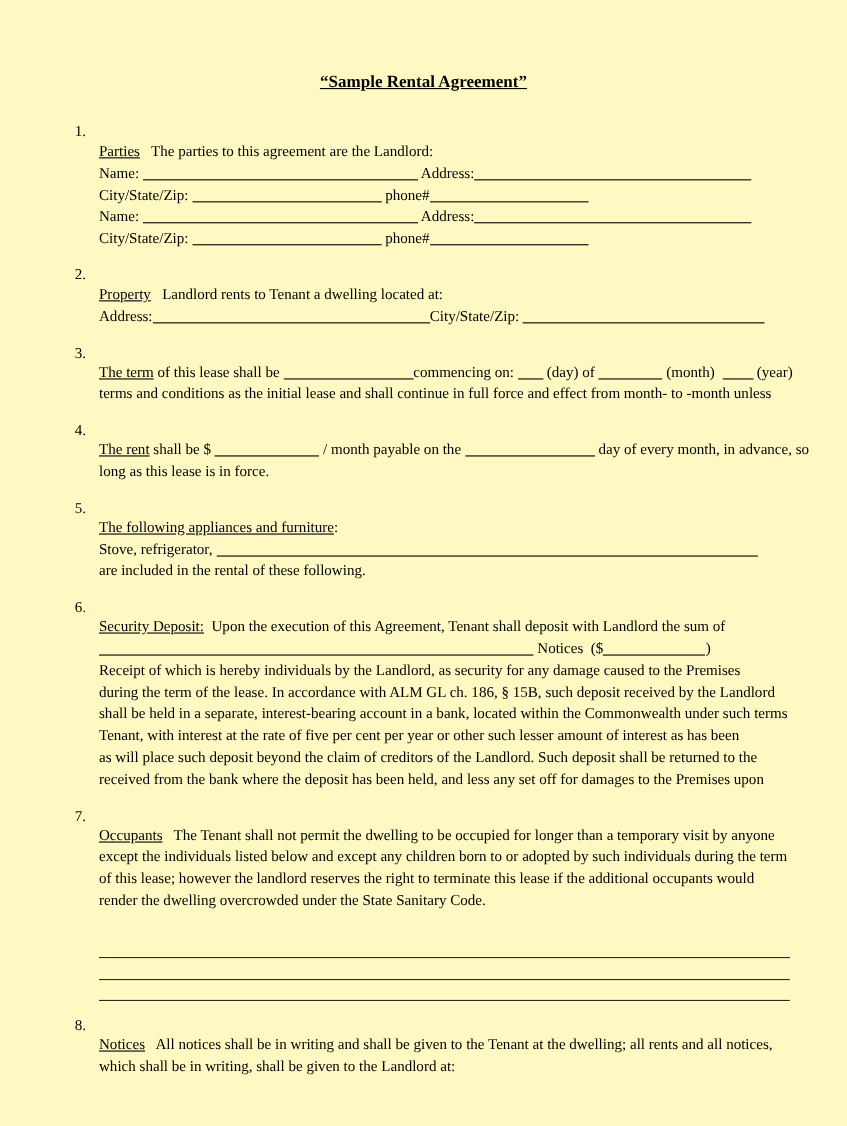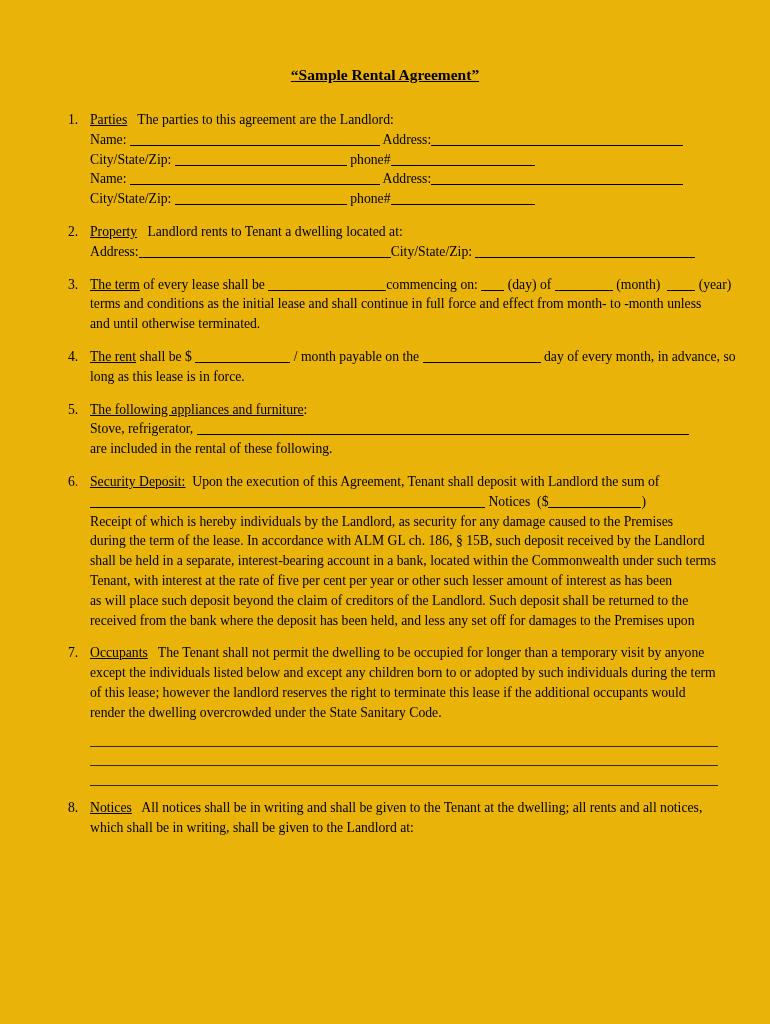--- a/index.html
+++ b/index.html
@@ -1,18 +1,18 @@
 <!DOCTYPE html>
 <html><head>
 <meta charset="utf-8">
 <style>
   html, body { margin: 0; padding: 0; background: #e8e8e8; }
   .page {
     width: 770px; height: 1024px;
-    background: #eab308;
+    background: #fef9c3;
     margin: 0 auto;
     font-family: "Liberation Serif", "DejaVu Serif", serif;
     font-size: 13.7px;
     color: #000000;
     overflow: hidden;
     box-sizing: border-box;
   }
   .title-row {
     padding-top: 66px;
     text-align: center;
@@ -25,21 +25,21 @@
   .content {
     margin-top: 26px;
     padding-left: 68px;
     padding-right: 36px;
   }
   .section { display: flex; margin-top: 13px; }
   .section:first-child { margin-top: 0; }
   .section.blanks { margin-top: 8px; }
   .section.blanks + .section { margin-top: 8px; }
   .num { width: 22px; flex: none; line-height: 19.8px; }
-  .body-col { flex: 1; min-width: 0; }
+  .body-col { flex: 1; min-width: 0; margin-top: 18px; }
   .line {
     height: 19.8px;
     line-height: 19.8px;
     white-space: pre;
     overflow: visible;
   }
   .uh { text-decoration: underline; }
   .red { color: #cc0000; }
   .blank {
     display: inline-block;
@@ -70,23 +70,22 @@
       <div class="section">
         <div class="num">2.</div>
         <div class="body-col">
           <div class="line"><span class="uh">Property</span><span>   Landlord rents to Tenant a dwelling located at:</span></div>
           <div class="line"><span>Address:</span><span class="blank" style="width: 252px;"></span><span>City/State/Zip: </span><span class="blank" style="width: 220px;"></span></div>
         </div>
       </div>
       <div class="section">
         <div class="num">3.</div>
         <div class="body-col">
-          <div class="line"><span class="uh">The term</span><span> of every lease shall be </span><span class="blank" style="width: 118px;"></span><span>commencing on: </span><span class="blank" style="width: 23px;"></span><span> (day) of </span><span class="blank" style="width: 58px;"></span><span> (month)  </span><span class="blank" style="width: 28px;"></span><span> (year)</span></div>
+          <div class="line"><span class="uh">The term</span><span> of this lease shall be </span><span class="blank" style="width: 118px;"></span><span>commencing on: </span><span class="blank" style="width: 23px;"></span><span> (day) of </span><span class="blank" style="width: 58px;"></span><span> (month)  </span><span class="blank" style="width: 28px;"></span><span> (year)</span></div>
           <div class="line"><span>terms and conditions as the initial lease and shall continue in full force and effect from month- to -month unless</span></div>
-          <div class="line"><span>and until otherwise terminated.</span></div>
         </div>
       </div>
       <div class="section">
         <div class="num">4.</div>
         <div class="body-col">
           <div class="line"><span class="uh">The rent</span><span> shall be $ </span><span class="blank" style="width: 95px;"></span><span> / month payable on the </span><span class="blank" style="width: 118px;"></span><span> day of every month, in advance, so</span></div>
           <div class="line"><span>long as this lease is in force.</span></div>
         </div>
       </div>
       <div class="section">

